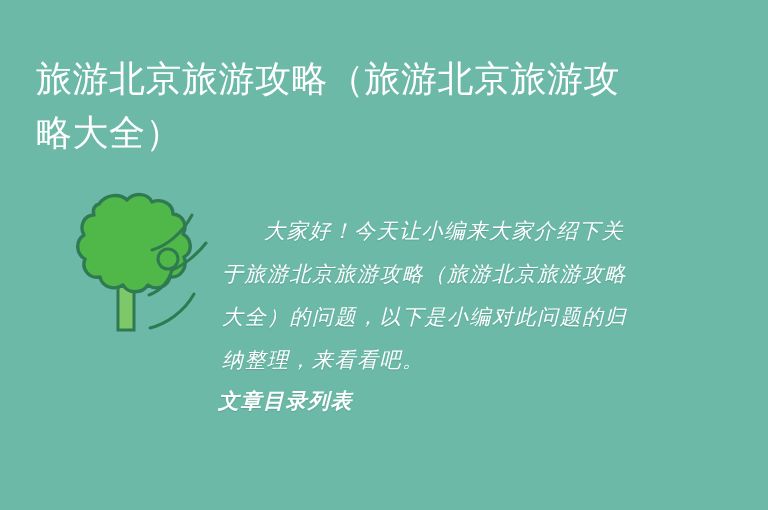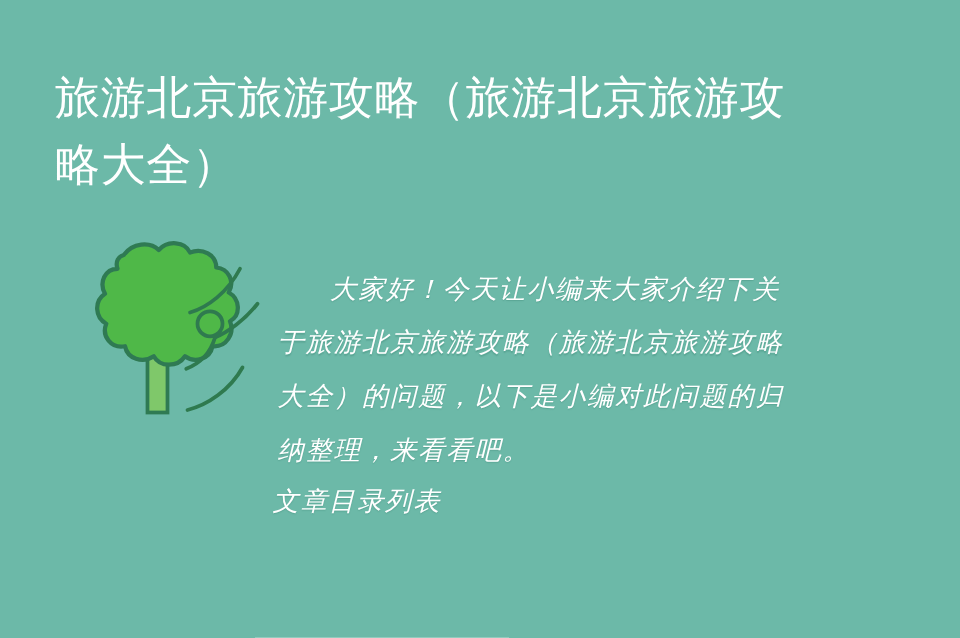--- a/index.html
+++ b/index.html
@@ -17,21 +17,21 @@
     position: relative;
     width: 768px;
     height: 510px;
     background: #6cb9a8;
     overflow: hidden;
   }
 
   
   #title-block {
     position: absolute;
-    left: 44px;
+    left: 36px;
     top: 52px;
     width: 600px;
   }
   #page-title {
     margin: 0;
     font-size: 36px;
     line-height: 54px;
     font-weight: 400;
     color: #ffffff;
     letter-spacing: 0.5px;
@@ -71,21 +71,21 @@
     font-family: "DejaVu Serif", "Liberation Serif", serif;
     font-style: italic;
     text-shadow: 0 1px 1px rgba(40,110,95,0.28);
     word-break: break-all;
   }
   #toc-heading {
     margin: 0;
     font-size: 21px;
     line-height: 30px;
     color: #ffffff;
-    font-weight: 400;
+    font-weight: 700;
     letter-spacing: 1.5px;
     font-family: "DejaVu Serif", "Liberation Serif", serif;
     font-style: italic;
     text-shadow: 0 1px 1px rgba(40,110,95,0.28);
   }
 </style>
 </head>
 <body>
 
 <div id="poster">

